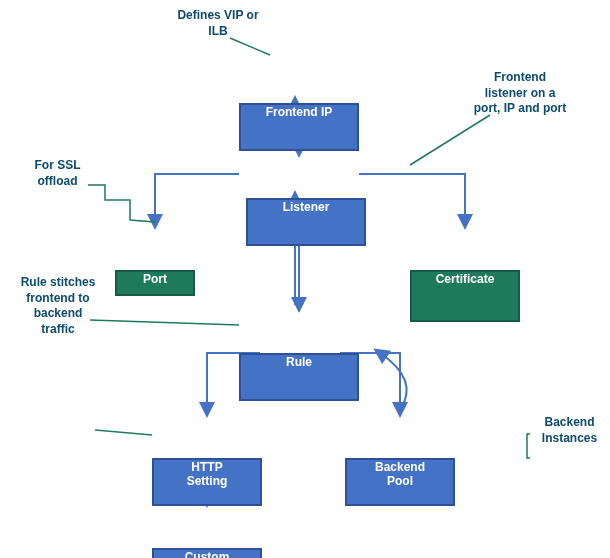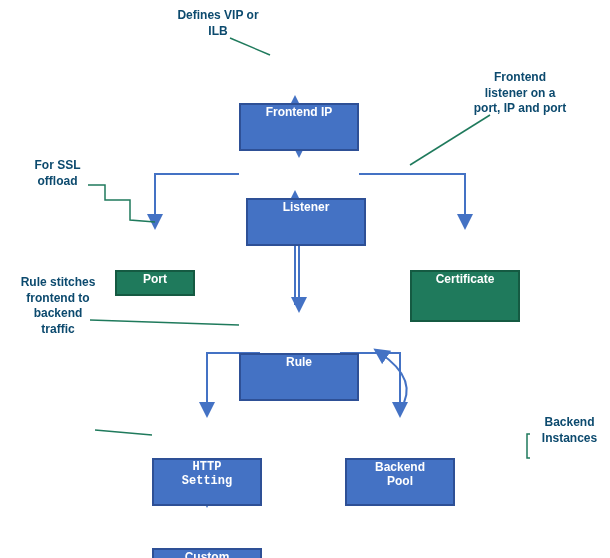--- a/index.html
+++ b/index.html
@@ -113,21 +113,21 @@
 
   <div class="box box-dark" style="left:410px; top:222px; width:110px; height:52px;">
     <span>Certificate</span>
   </div>
 
   <div class="box" style="left:239px; top:305px; width:120px; height:48px;">
     <span>Rule</span>
   </div>
 
   <div class="box" style="left:152px; top:410px; width:110px; height:48px; white-space:pre-line;">
-    <span style="white-space:pre-line;font-family:Liberation Mono, monospace;">HTTP
+    <span style="white-space:pre-line;">HTTP
 Setting</span>
   </div>
 
   <div class="box" style="left:345px; top:410px; width:110px; height:48px; white-space:pre-line;">
     <span style="white-space:pre-line;">Backend
 Pool</span>
   </div>
 
   <div class="box" style="left:152px; top:500px; width:110px; height:48px; white-space:pre-line;">
     <span style="white-space:pre-line;">Custom

